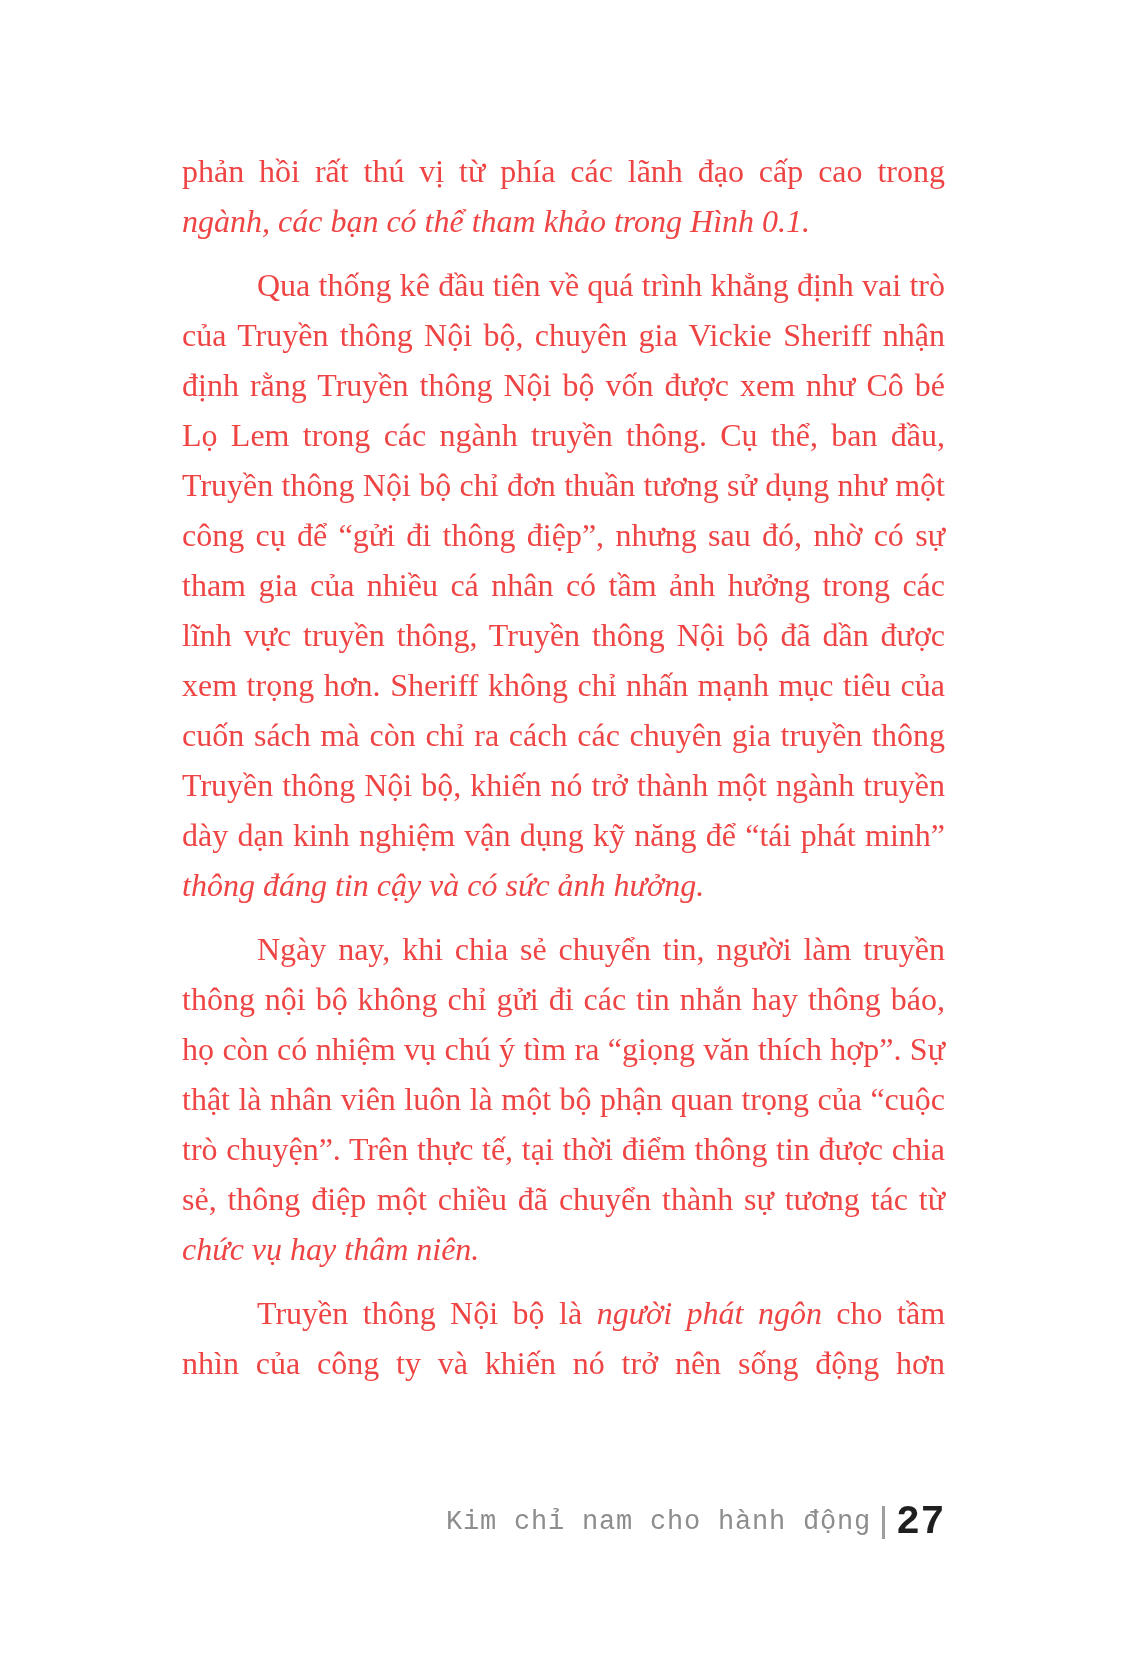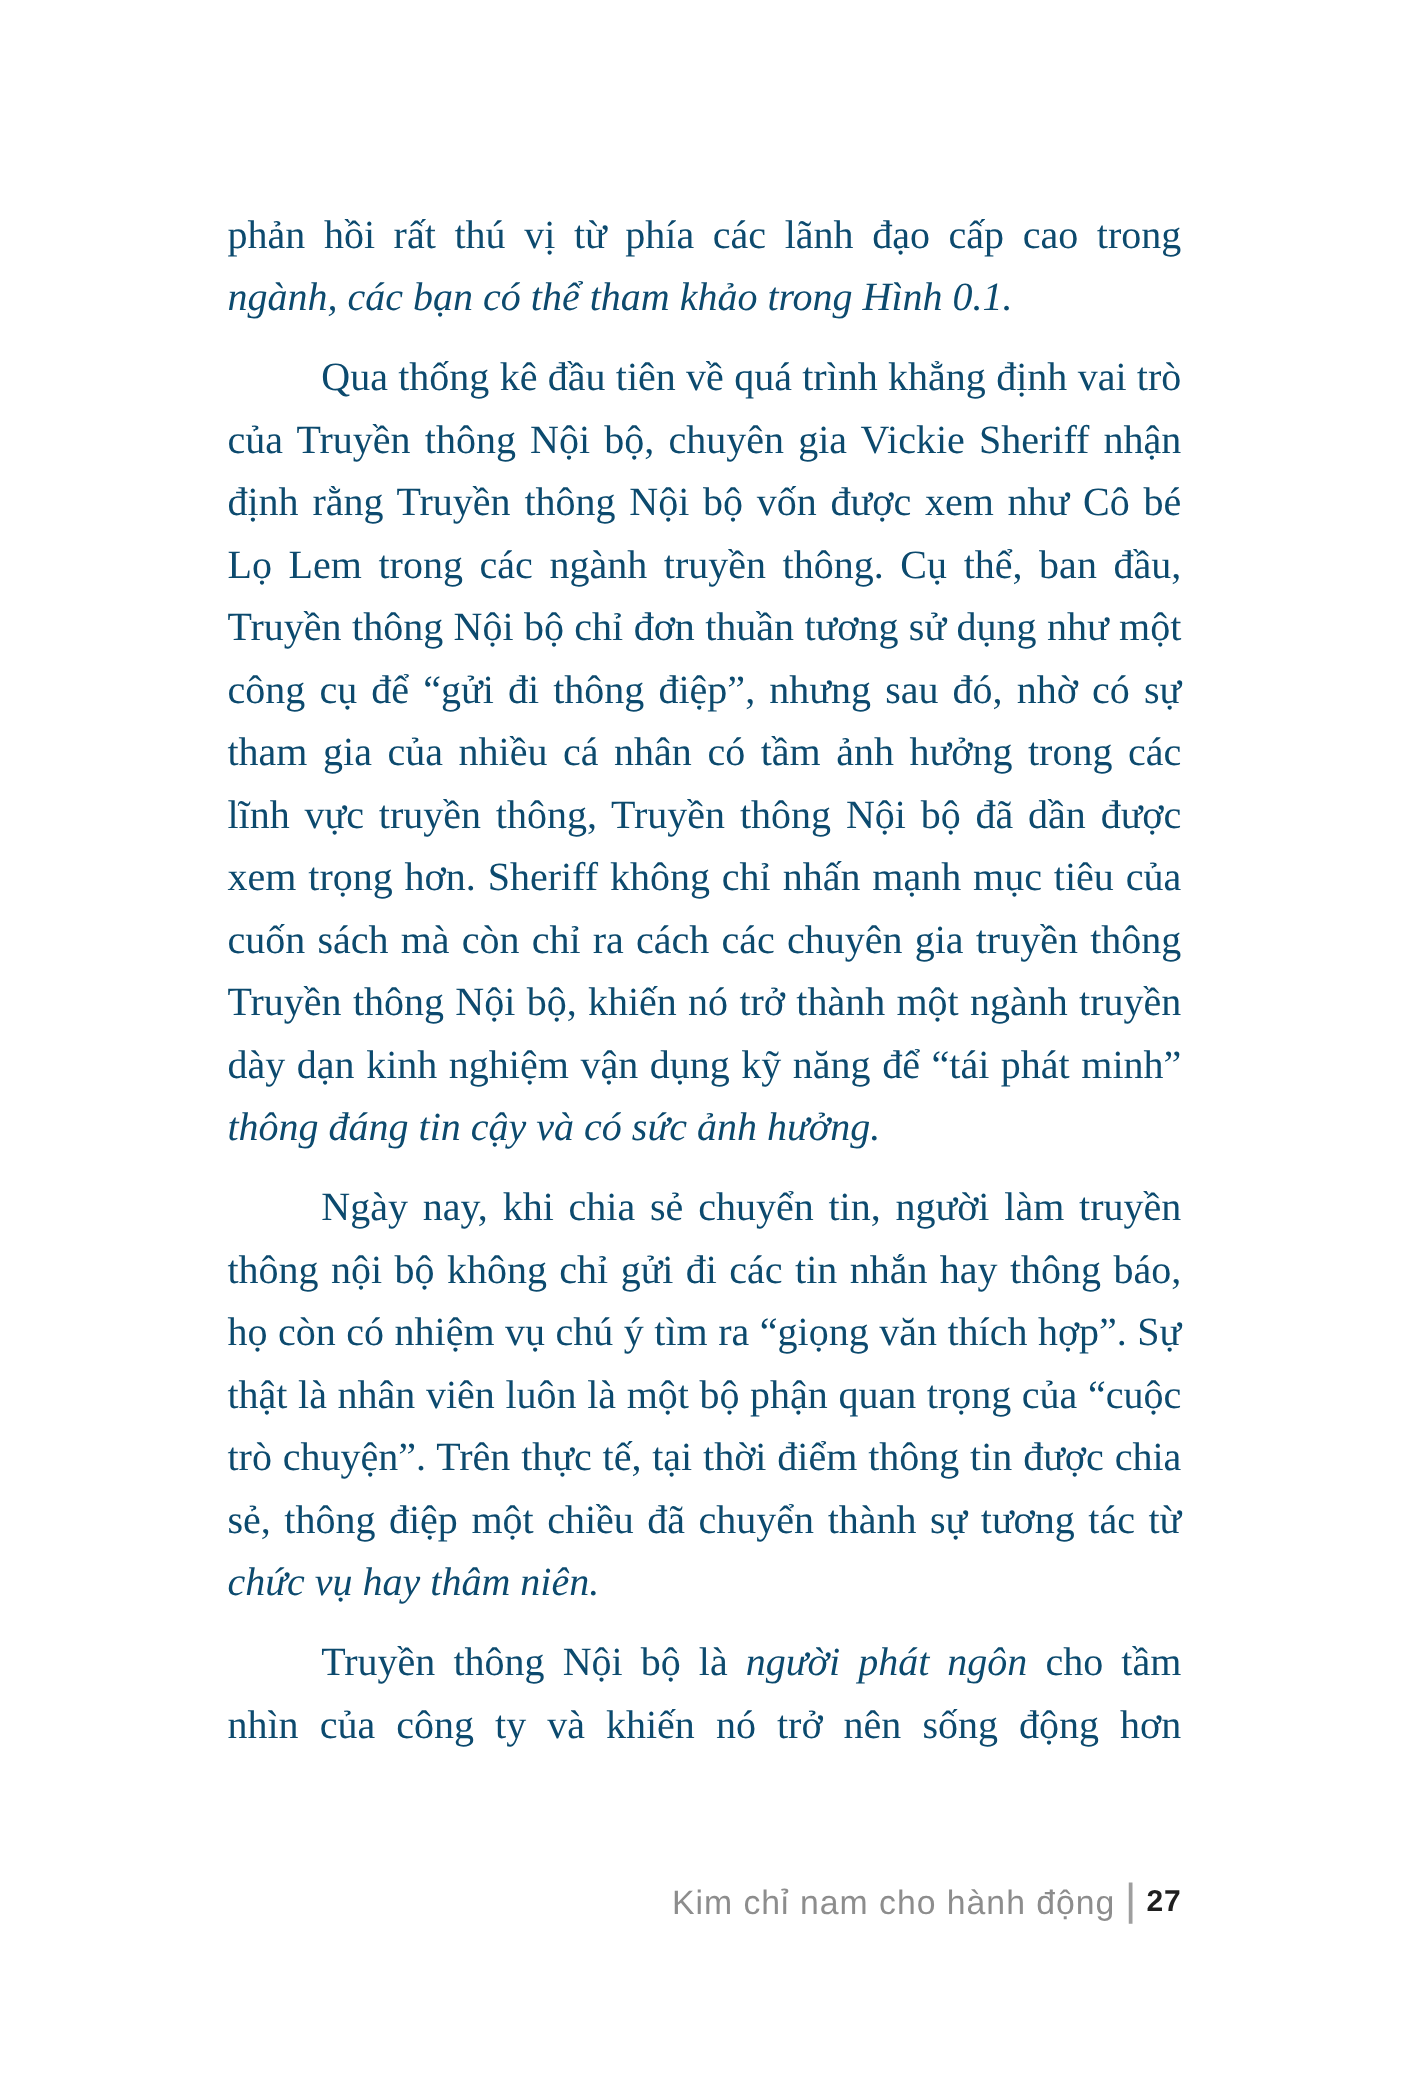--- a/index.html
+++ b/index.html
@@ -10,23 +10,23 @@
     position: relative;
     overflow: hidden;
     font-family: "Liberation Serif", "DejaVu Serif", serif;
   }
   .page {
     position: absolute; inset: 0;
     background: #ffffff;
   }
   .text-block {
     position: absolute;
-    left: 182px; top: 162px;
+    left: 182px; top: 146px;
     width: 763px;
-    color: #0c4a6e;
+    color: #ef4444;
     font-size: 32px;
     line-height: 50px;
   }
   .para { margin: 0 0 14px 0; }
   .para:last-child { margin-bottom: 0; }
   .line {
     text-align: justify;
     text-align-last: justify;
   }
   .line.last {
@@ -36,37 +36,37 @@
   .para.indent .line:first-child { text-indent: 75px; }
   .line em { font-style: italic; }
   .footer {
     position: absolute;
     top: 1500px;
     right: 180px;
     height: 44px;
     display: flex;
     align-items: center;
     gap: 11px;
-    font-family: Liberation Sans, sans-serif;
+    font-family: Liberation Mono, monospace;
   }
   .running-title {
     color: #8d8d8d;
     font-size: 27px;
     font-weight: 400;
     letter-spacing: 0.8px;
   }
   .footer-divider {
     display: inline-block;
     width: 3px;
     height: 33px;
     background: #9e9e9e;
   }
   .page-number {
     color: #1f1f1f;
-    font-size: 24px;
+    font-size: 40px;
     font-weight: 700;
     letter-spacing: 0.5px;
   }
 </style>
 </head>
 <body>
 
 <div class="page">
 
   <main class="text-block">

